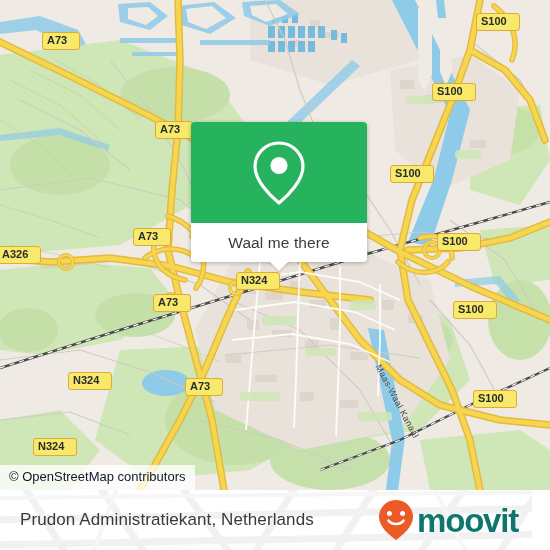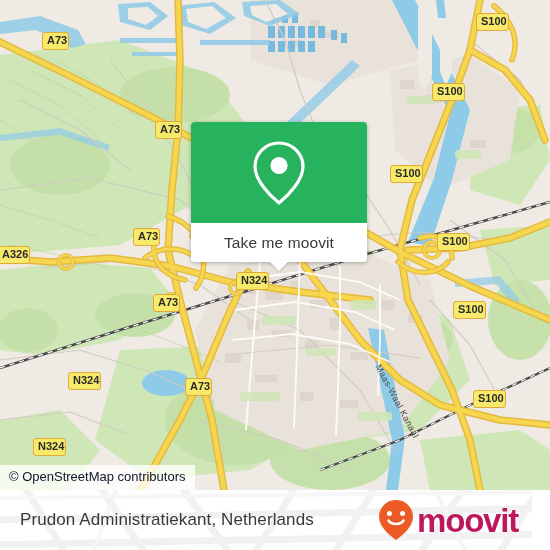--- a/index.html
+++ b/index.html
@@ -21,21 +21,21 @@
   .shield{
     position:absolute;
     background:#f7e96a;
     border:1.4px solid #e0a93a;
     border-radius:3px;
     color:#2b2b2b;
     font-family:"Liberation Sans", sans-serif;
     font-weight:bold;
     font-size:11px;
     line-height:13px;
-    padding:1px 1px 2px 4px;
+    padding:1px 12px 2px 4px;
     letter-spacing:0px;
     white-space:nowrap;
     box-sizing:border-box;
     text-align:left;
   }
 
   
   .waterlabel{
     position:absolute;
     color:#4a4a4a;
@@ -103,21 +103,21 @@
   .footer-bg{position:absolute;left:0;top:0;opacity:1;}
   .footer-title{
     position:absolute;left:20px;top:50%;transform:translateY(-50%);
     color:#3a3a3a;font-size:17px;letter-spacing:0.1px;white-space:nowrap;
   }
   .brand{
     position:absolute;right:14px;top:50%;transform:translateY(-50%);
     display:flex;align-items:center;gap:2px;
   }
   .brand-word{
-    color:#be185d;font-size:33px;font-weight:bold;letter-spacing:-1.2px;
+    color:#0f766e;font-size:33px;font-weight:bold;letter-spacing:-1.2px;
     line-height:33px;
   }
 </style>
 </head>
 <body>
 
 <div id="app">
 
   <div class="map">
     <svg width="550" height="490" viewBox="0 0 550 490">
@@ -383,21 +383,21 @@
   </div>
 
   <div class="card">
     <div class="card-top">
       <svg width="56" height="68" viewBox="0 0 56 68">
         <path d="M28 4 C 14.8 4 4 14.6 4 27.6 C 4 41 18 56 28 64 C 38 56 52 41 52 27.6 C 52 14.6 41.2 4 28 4 Z" fill="none" stroke="#ffffff" stroke-width="3.2" stroke-linejoin="round"></path>
         <circle cx="28" cy="26.5" r="8.6" fill="#ffffff"></circle>
       </svg>
     </div>
     <div class="card-bottom">
-      <span class="label">Take me moovit</span>
+      <span class="label">Waal me there</span>
       <span class="tail"></span>
     </div>
   </div>
 
   <div class="footer">
     <svg class="footer-bg" width="550" height="60" viewBox="0 0 550 60">
       <rect x="0" y="0" width="550" height="60" fill="#ffffff"></rect>
       <g stroke="#f1f1f1" stroke-width="7" fill="none" stroke-linecap="round">
         <path d="M20 -10 L70 70"></path>
         <path d="M95 -10 L150 70"></path>

